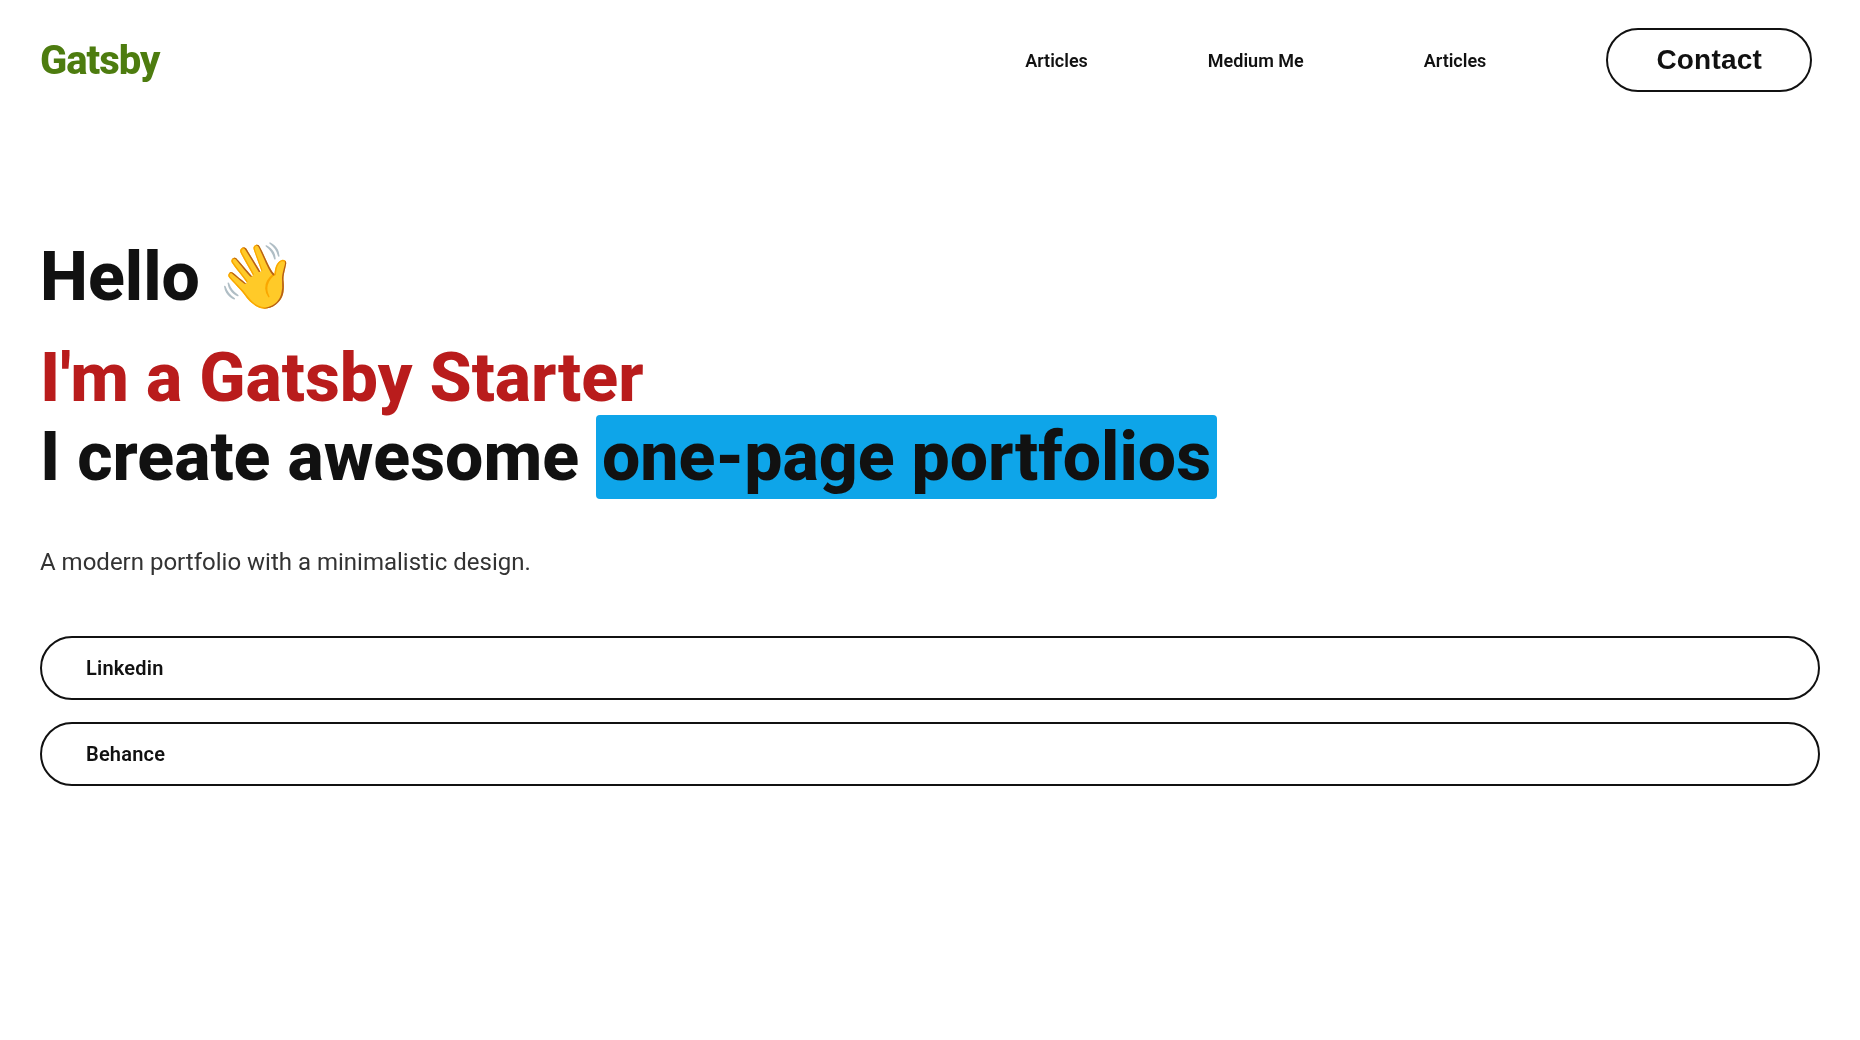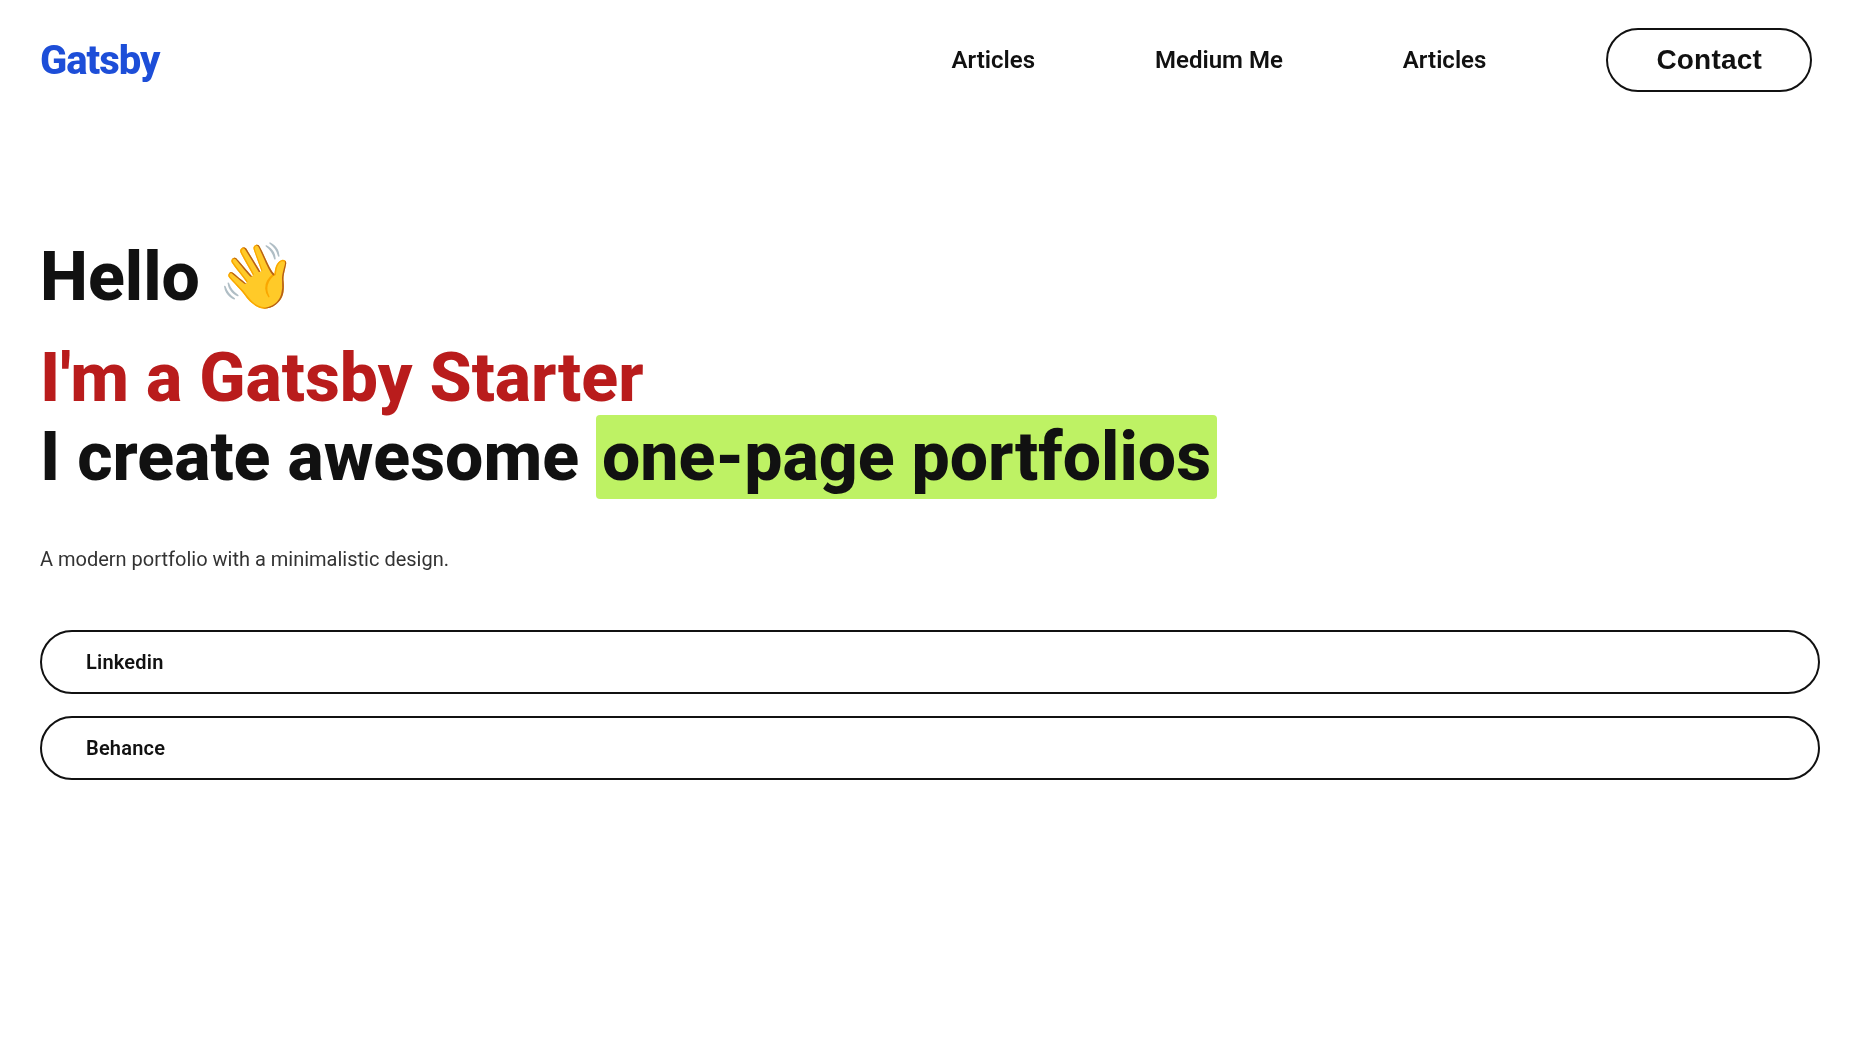--- a/index.html
+++ b/index.html
@@ -23,31 +23,31 @@
       align-items: center;
       justify-content: space-between;
       padding: 28px 48px 28px 40px;
       border-bottom: none;
     }
 
     .nav-logo {
       font-size: 40px;
       font-weight: 800;
       letter-spacing: -1px;
-      color: #1d4ed8;
+      color: #4d7c0f;
     }
 
     .nav-links {
       display: flex;
       align-items: center;
       gap: 120px;
     }
 
     .nav-link {
-      font-size: 24px;
+      font-size: 18px;
       font-weight: 600;
       color: #111;
       text-decoration: none;
       cursor: pointer;
     }
 
     .nav-contact-btn {
       font-size: 28px;
       font-weight: 700;
       color: #111;
@@ -90,28 +90,28 @@
 
     .hero-subtitle {
       font-size: 68px;
       font-weight: 800;
       color: #111;
       line-height: 1.1;
       margin-bottom: 50px;
     }
 
     .hero-highlight {
-      background-color: #bef264;
+      background-color: #0ea5e9;
       padding: 2px 6px;
       border-radius: 4px;
       color: #111;
     }
 
     .hero-description {
-      font-size: 20px;
+      font-size: 24px;
       color: #333;
       font-weight: 400;
       margin-bottom: 56px;
       line-height: 1.5;
     }
 
     .social-buttons {
       display: flex;
       gap: 22px;
       flex-wrap: wrap;

